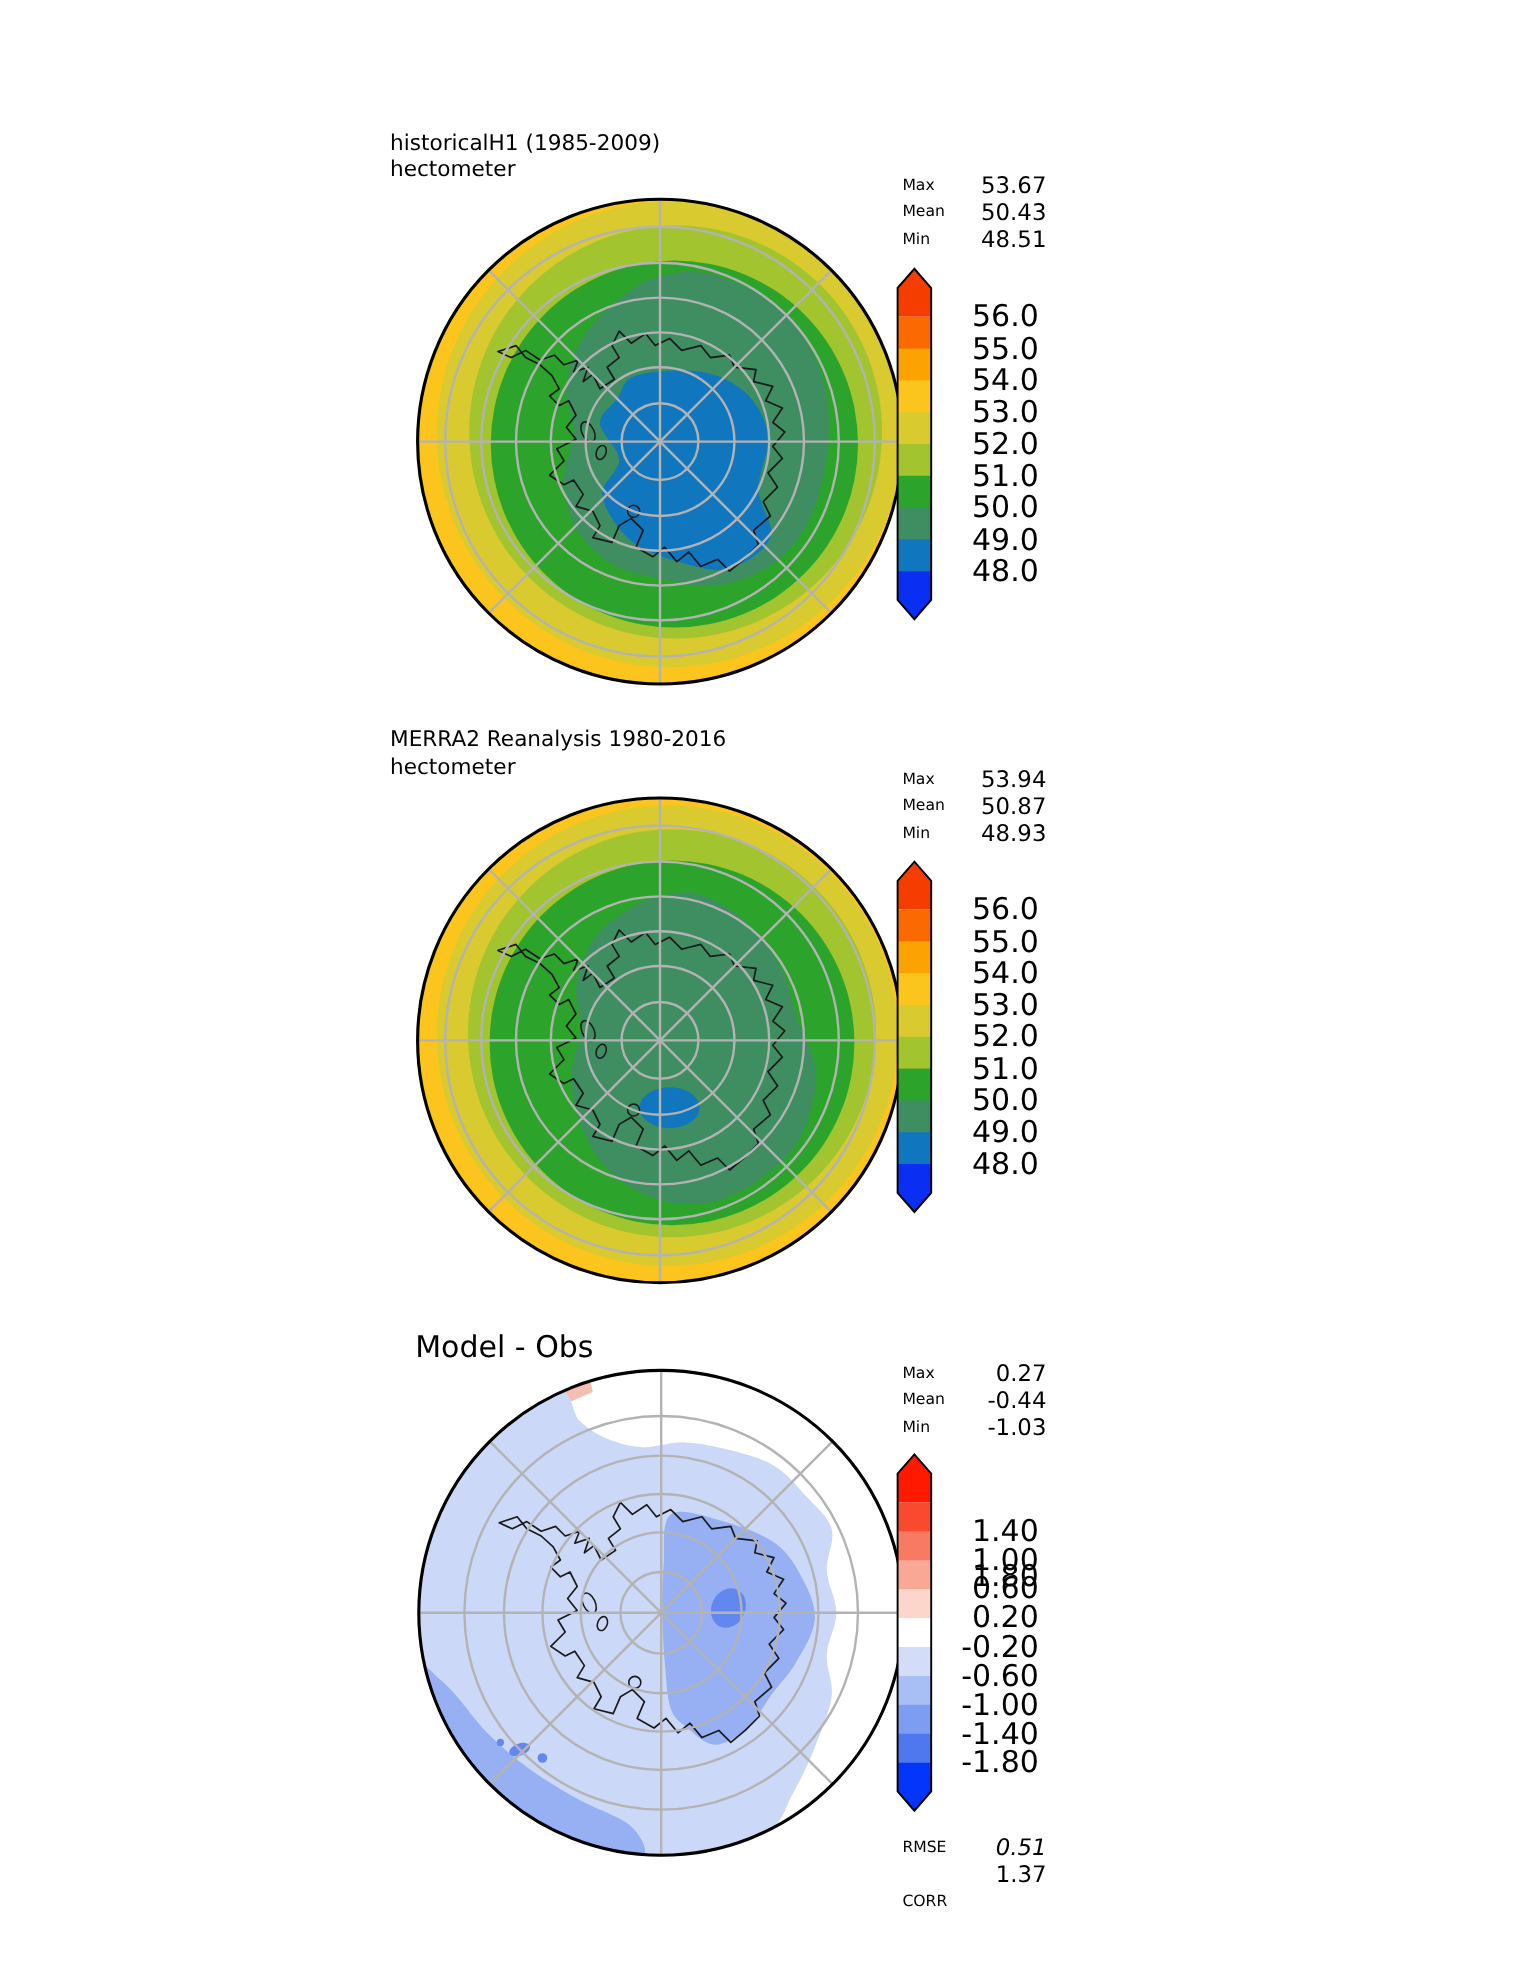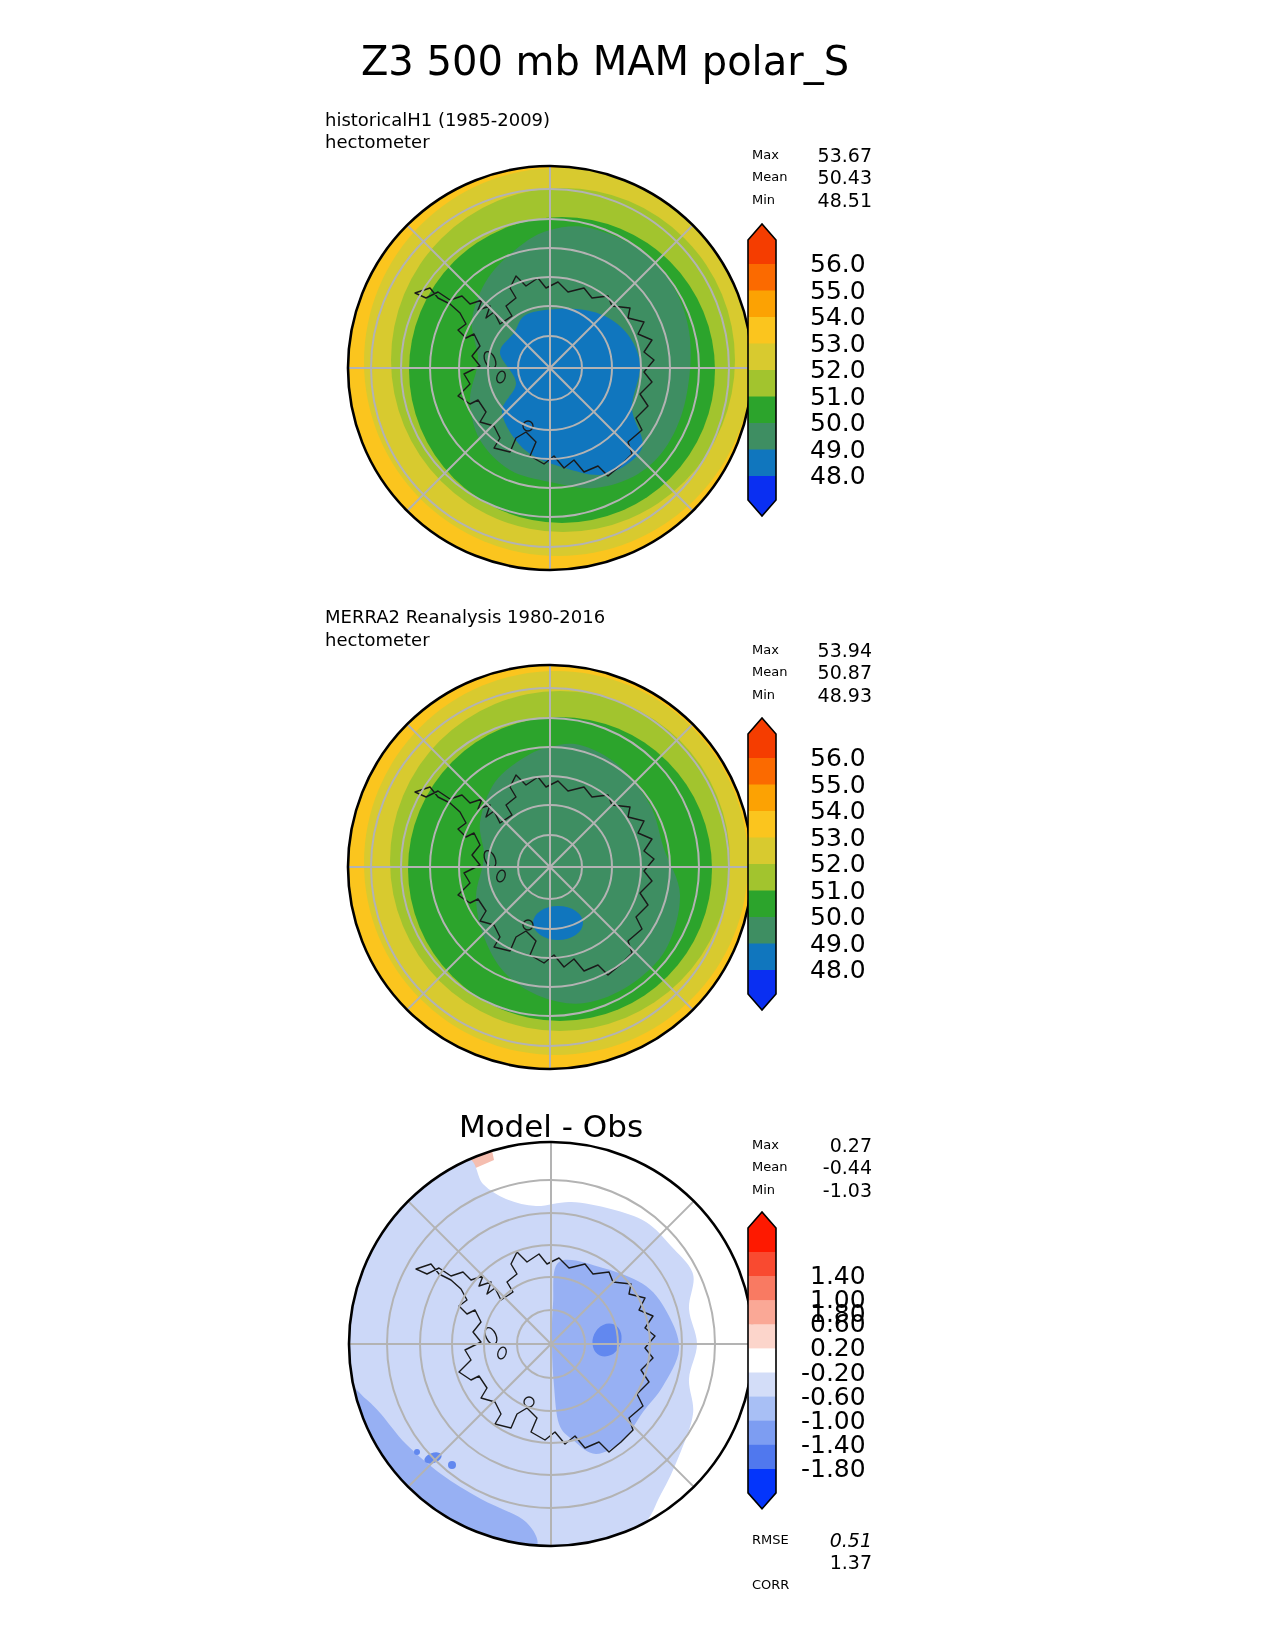--- a/index.html
+++ b/index.html
@@ -3,31 +3,30 @@
 <meta charset="utf-8">
 <style>
   html,body{margin:0;padding:0;background:#ffffff;}
   #figure{
     position:relative;width:1275px;height:1650px;background:#ffffff;
     font-family:"DejaVu Sans", sans-serif;color:#000;overflow:hidden;
   }
   .abs{position:absolute;}
   .main-title{font-size:40px;text-align:center;white-space:nowrap;}
   .panel-label{font-size:18px;line-height:22px;white-space:nowrap;}
-  .panel3-title{font-size:31px;text-align:center;white-space:nowrap;}
+  .panel3-title{font-size:25px;text-align:left;white-space:nowrap;}
   .stat-label{font-size:13px;line-height:22px;white-space:nowrap;}
   .stat-value{font-size:19px;line-height:22px;text-align:right;white-space:nowrap;}
   .tick-label{font-size:25px;line-height:22px;white-space:nowrap;}
   svg{display:block;}
 </style>
 </head>
 <body>
 
 <div id="figure">
-  <div class="abs main-title" style="left:305px;top:38px;width:600px;">Z3 500 mb MAM polar_S</div>
 
   <div class="abs panel-label" style="left:325px;top:109px;">historicalH1 (1985-2009)</div>
   <div class="abs panel-label" style="left:325px;top:131px;">hectometer</div>
 
   <div class="abs panel-label" style="left:325px;top:606px;">MERRA2 Reanalysis 1980-2016</div>
   <div class="abs panel-label" style="left:325px;top:629px;">hectometer</div>
 
   <div class="abs panel3-title" style="left:346px;top:1108px;width:410px;">Model - Obs</div>
 
   <div class="abs" id="map-0" style="left:345px;top:163px;width:410px;height:410px;">

